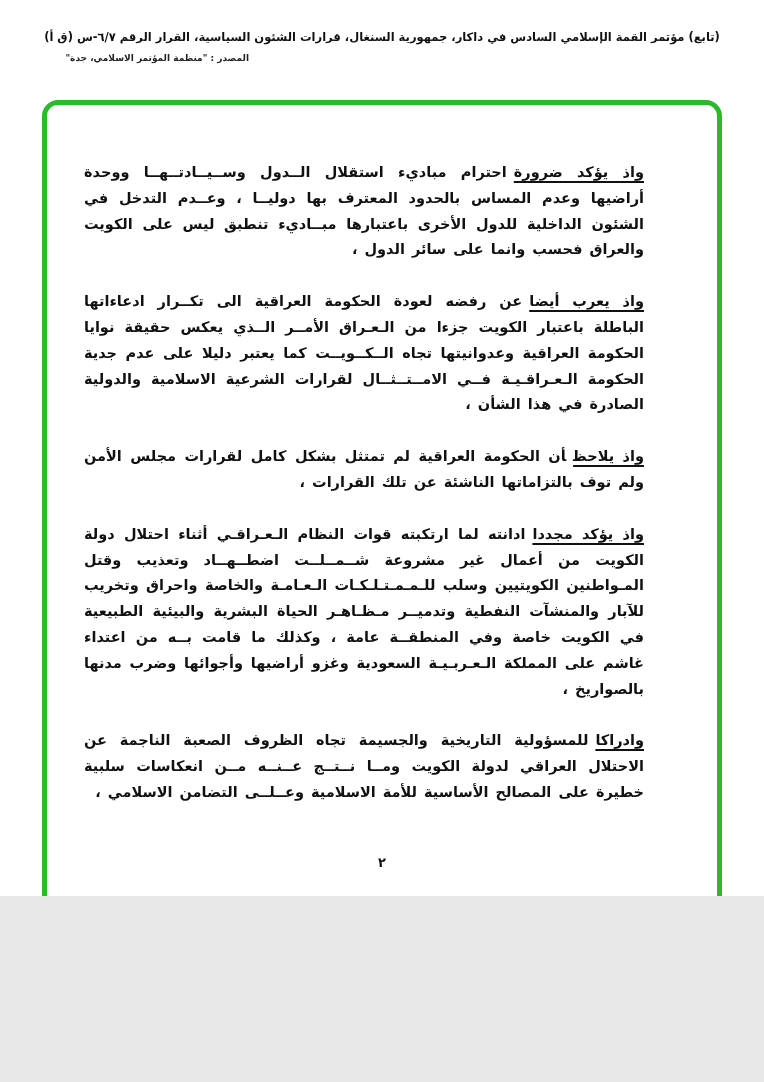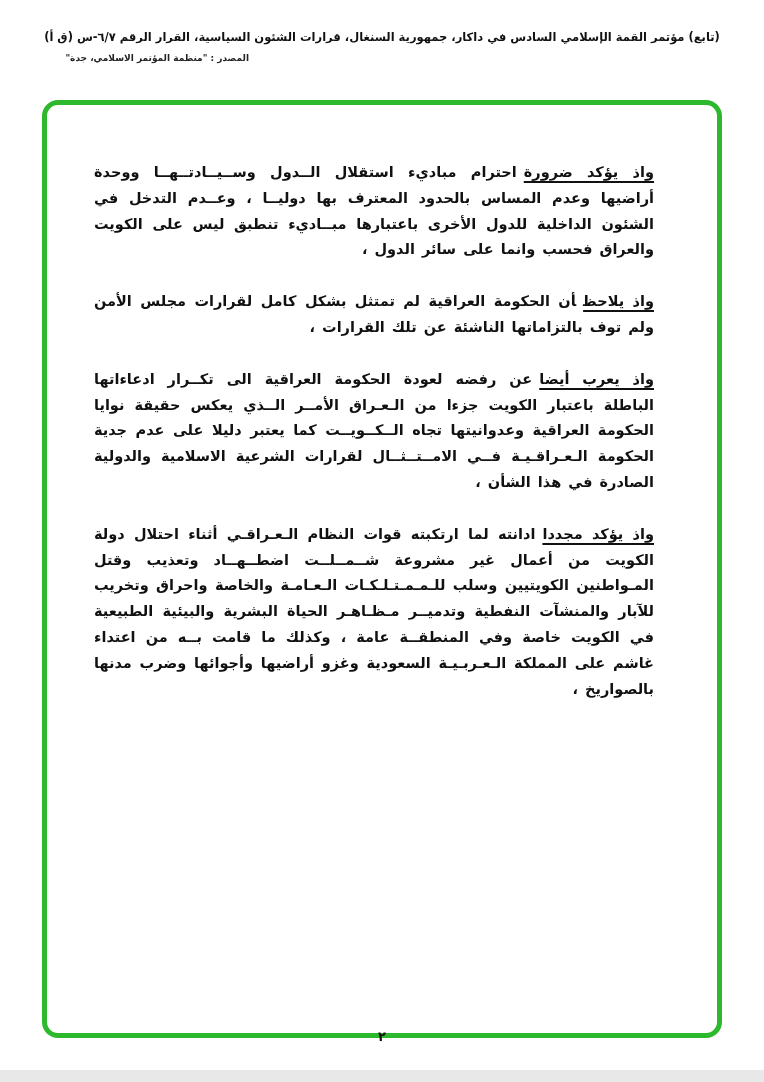--- a/index.html
+++ b/index.html
@@ -3,21 +3,21 @@
   <meta charset="utf-8">
   <style>
     html, body {
       margin: 0;
       padding: 0;
       background: #e8e8e8;
     }
     .page {
       position: relative;
       width: 764px;
-      height: 1070px;
+      height: 896px;
       margin: 0 auto;
       background: #ffffff;
       font-family: "DejaVu Sans", sans-serif;
       color: #111111;
       overflow: hidden;
     }
     .header-title {
       position: absolute;
       top: 30px;
       left: 18px;
@@ -49,21 +49,21 @@
       width: 680px;
       height: 938px;
       border: 5px solid #2db92d;
       border-radius: 16px;
       box-sizing: border-box;
       background: transparent;
     }
     .doc-body {
       position: absolute;
       top: 160px;
-      left: 94px;
+      left: 84px;
       width: 560px;
       direction: rtl;
     }
     .para {
       margin: 0 0 26px 0;
       text-align: justify;
       text-justify: inter-word;
       font-size: 14.5px;
       font-weight: bold;
       line-height: 1.78;
@@ -93,25 +93,26 @@
   <div class="header-title">(تابع) مؤتمر القمة الإسلامي السادس في داكار، جمهورية السنغال، قرارات الشئون السياسية، القرار الرقم ٦/٧-س (ق أ)</div>
 
   <div class="source-line">المصدر : "منظمة المؤتمر الاسلامي، جدة"</div>
 
   <div class="green-frame"></div>
 
   <div class="doc-body">
 
     <p class="para"><span class="lead">واذ يؤكد ضرورة</span><span class="rest">احترام مباديء استقلال الــدول وســيــادتــهــا ووحدة أراضيها وعدم المساس بالحدود المعترف بها دوليــا ، وعــدم التدخل في الشئون الداخلية للدول الأخرى باعتبارها مبــاديء تنطبق ليس على الكويت والعراق فحسب وانما على سائر الدول ،</span></p>
 
+    <p class="para"><span class="lead">واذ يعرب أيضا</span><span class="rest">عن رفضه لعودة الحكومة العراقية الى تكــرار ادعاءاتها الباطلة باعتبار الكويت جزءا من الـعـراق الأمــر الــذي يعكس حقيقة نوايا الحكومة العراقية وعدوانيتها تجاه الــكــويــت كما يعتبر دليلا على عدم جدية الحكومة الـعـراقـيـة فــي الامــتــثــال لقرارات الشرعية الاسلامية والدولية الصادرة في هذا الشأن ،</span></p>
+
     <p class="para"><span class="lead">واذ يلاحظ</span><span class="rest">أن الحكومة العراقية لم تمتثل بشكل كامل لقرارات مجلس الأمن ولم توف بالتزاماتها الناشئة عن تلك القرارات ،</span></p>
-
-    <p class="para"><span class="lead">واذ يعرب أيضا</span><span class="rest">عن رفضه لعودة الحكومة العراقية الى تكــرار ادعاءاتها الباطلة باعتبار الكويت جزءا من الـعـراق الأمــر الــذي يعكس حقيقة نوايا الحكومة العراقية وعدوانيتها تجاه الــكــويــت كما يعتبر دليلا على عدم جدية الحكومة الـعـراقـيـة فــي الامــتــثــال لقرارات الشرعية الاسلامية والدولية الصادرة في هذا الشأن ،</span></p>
 
     <p class="para"><span class="lead">واذ يؤكد مجددا</span><span class="rest">ادانته لما ارتكبته قوات النظام الـعـراقـي أثناء احتلال دولة الكويت من أعمال غير مشروعة شــمــلــت اضطــهــاد وتعذيب وقتل المـواطنين الكويتيين وسلب للـمـمـتـلـكـات الـعـامـة والخاصة واحراق وتخريب للآبار والمنشآت النفطية وتدميــر مـظـاهـر الحياة البشرية والبيئية الطبيعية في الكويت خاصة وفي المنطقــة عامة ، وكذلك ما قامت بــه من اعتداء غاشم على المملكة الـعـربـيـة السعودية وغزو أراضيها وأجوائها وضرب مدنها بالصواريخ ،</span></p>
 
 
+    <p class="para"><span class="lead">وادراكا</span><span class="rest">للمسؤولية التاريخية والجسيمة تجاه الظروف الصعبة الناجمة عن الاحتلال العراقي لدولة الكويت ومــا نــتــج عــنــه مــن انعكاسات سلبية خطيرة على المصالح الأساسية للأمة الاسلامية وعــلــى التضامن الاسلامي ،</span></p>
 
   </div>
 
   <div class="page-number">٢</div>
 
 </div>
 
 </body></html>

